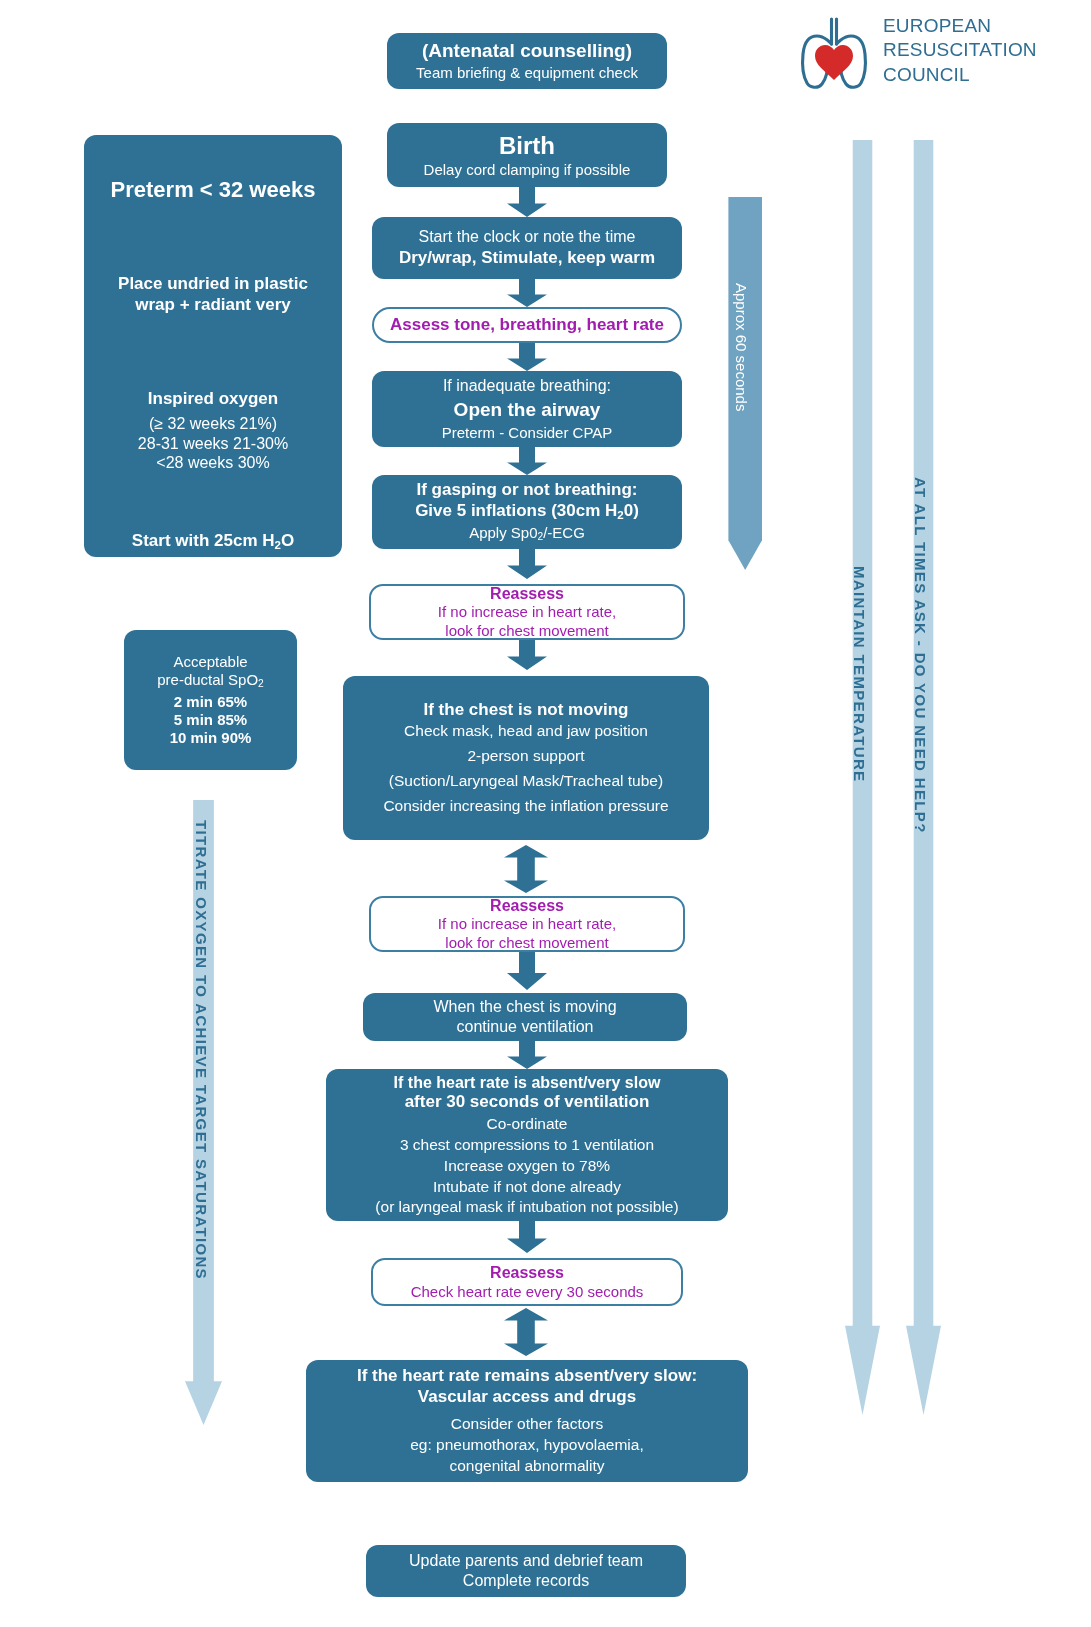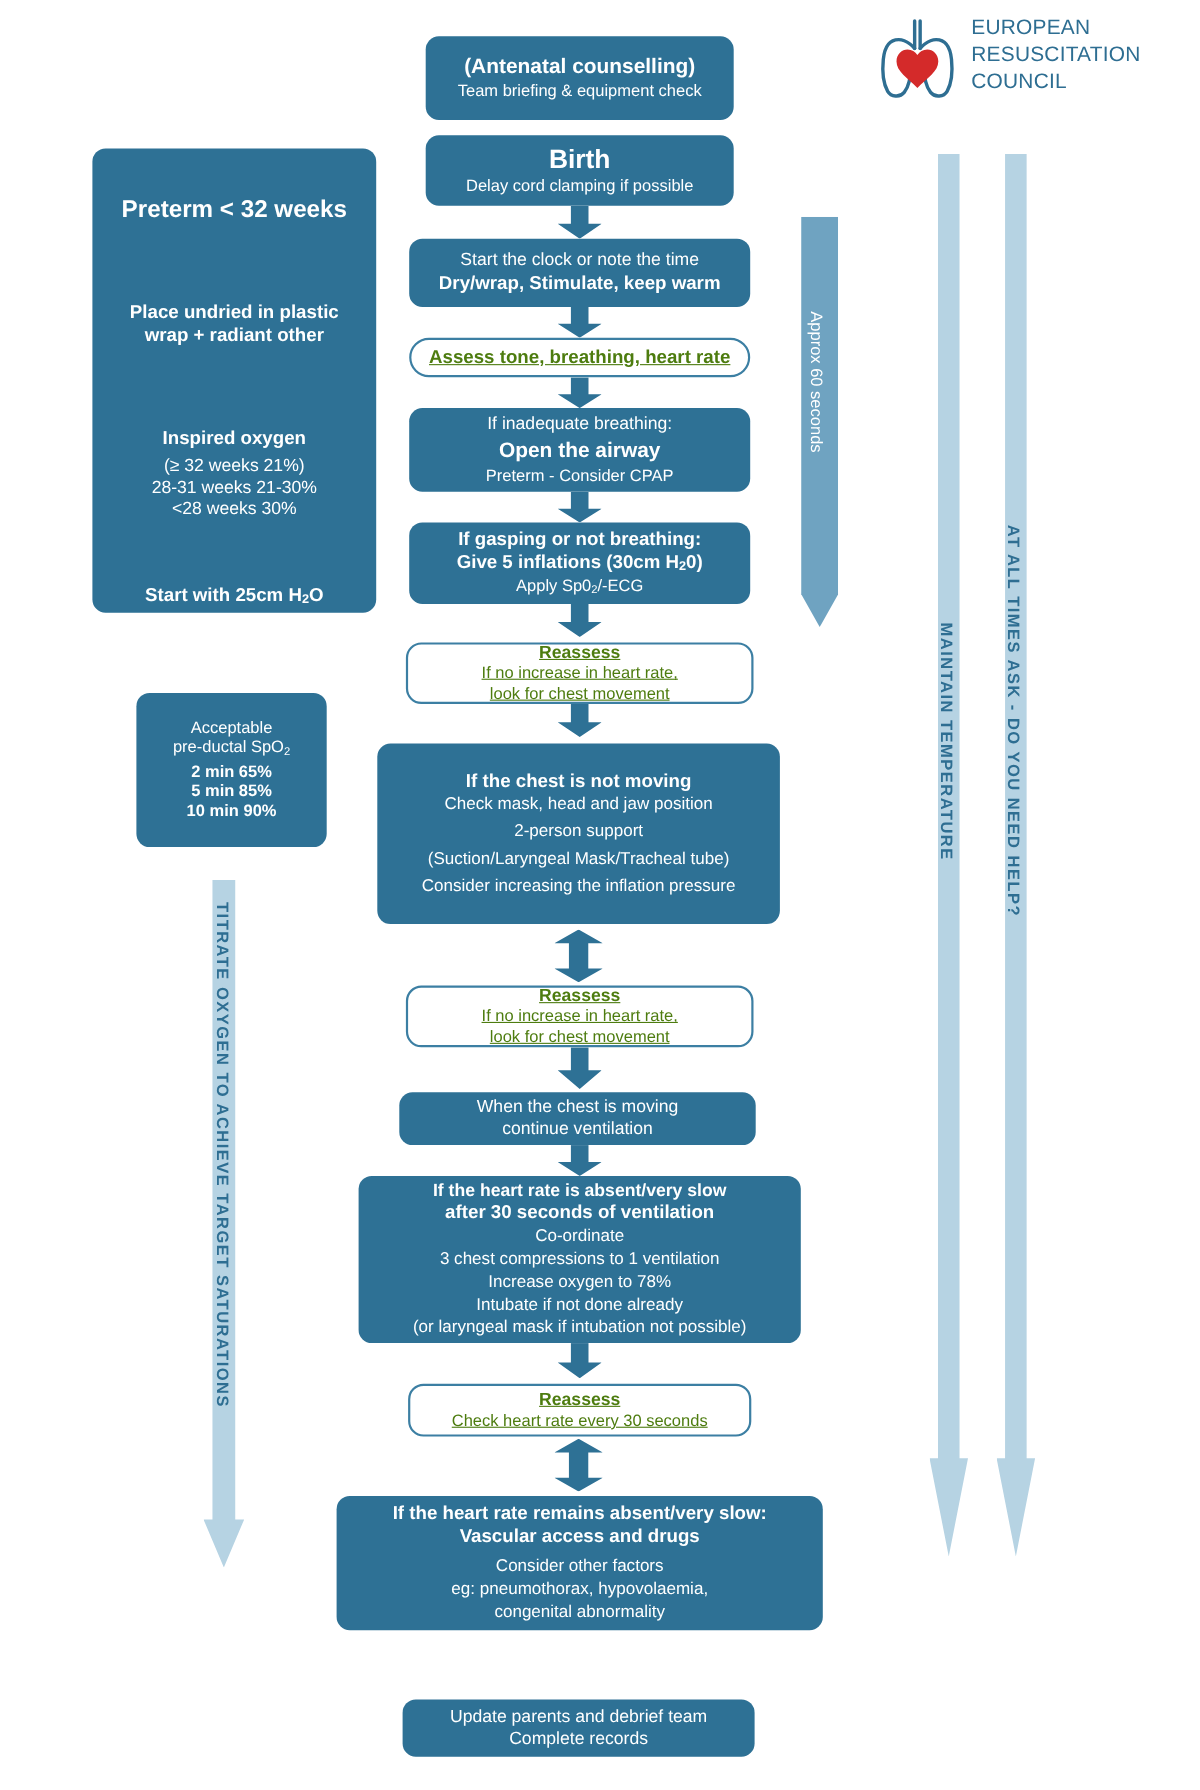--- a/index.html
+++ b/index.html
@@ -27,22 +27,21 @@
     text-align:center;
     line-height:1.22;
   }
   .box.filled{
     background:#2E7195;
     color:#ffffff;
   }
   .box.outlined{
     background:#ffffff;
     border:2px solid #3C7FA3;
-    color:#4d7c0f;
-    text-decoration:underline;
+    color:#a21caf;
   }
   .ln{display:block;width:100%;}
   .b{font-weight:bold;}
   .reg{font-weight:normal;}
   sub{font-size:.68em;vertical-align:-.22em;}
 
   
   .arrow{
     position:absolute;
     background:#2E7195;
@@ -113,21 +112,21 @@
     <div class="logo-text">
       <span class="ln">EUROPEAN</span>
       <span class="ln">RESUSCITATION</span>
       <span class="ln">COUNCIL</span>
     </div>
   </div>
 
   <div class="box filled" style="left:84px;top:135px;width:258px;height:422px;padding:20px 14px;justify-content:flex-start;">
     <span class="ln b" style="font-size:22px;margin-top:22px;">Preterm &lt; 32 weeks</span>
     <span class="ln b" style="font-size:17px;margin-top:70px;">Place undried in plastic</span>
-    <span class="ln b" style="font-size:17px;">wrap + radiant other</span>
+    <span class="ln b" style="font-size:17px;">wrap + radiant very</span>
     <span class="ln b" style="font-size:17px;margin-top:74px;">Inspired oxygen</span>
     <span class="ln reg" style="font-size:16px;margin-top:4px;">(≥ 32 weeks  21%)</span>
     <span class="ln reg" style="font-size:16px;">28-31 weeks  21-30%</span>
     <span class="ln reg" style="font-size:16px;">&lt;28 weeks   30%</span>
     <span class="ln b" style="font-size:17px;margin-top:58px;"><span>Start with 25cm H</span><sub>2</sub><span>O</span></span>
   </div>
 
   <div class="box filled" style="left:124px;top:630px;width:173px;height:140px;padding:10px 8px;">
     <span class="ln reg" style="font-size:15px;">Acceptable</span>
     <span class="ln reg" style="font-size:15px;"><span>pre-ductal SpO</span><sub>2</sub></span>
@@ -141,21 +140,21 @@
 
   <div class="approx-arrow" style="left:720px;top:197px;width:42px;height:373px;"></div>
   <div class="approx-text" style="left:750px;top:283px;font-size:15px;">Approx 60 seconds</div>
 
   <div class="sidebar-arrow" style="left:845px;top:140px;width:35px;height:1275px;"></div>
   <div class="vtext" style="left:868px;top:566px;font-size:15px;">MAINTAIN  TEMPERATURE</div>
 
   <div class="sidebar-arrow" style="left:906px;top:140px;width:35px;height:1275px;"></div>
   <div class="vtext" style="left:929px;top:477px;font-size:15px;">AT ALL TIMES ASK - DO YOU NEED HELP?</div>
 
-  <div class="box filled" style="left:387px;top:33px;width:280px;height:76px;">
+  <div class="box filled" style="left:387px;top:33px;width:280px;height:56px;">
     <span class="ln b" style="font-size:19px;">(Antenatal counselling)</span>
     <span class="ln reg" style="font-size:15px;margin-top:2px;">Team briefing &amp; equipment check</span>
   </div>
 
   <div class="box filled" style="left:387px;top:123px;width:280px;height:64px;align-items:center;">
     <span class="ln b" style="font-size:24px;">Birth</span>
     <span class="ln reg" style="font-size:15px;margin-top:1px;">Delay cord clamping if possible</span>
   </div>
   <div class="arrow down" style="left:507px;top:187px;width:40px;height:30px;"></div>
 

